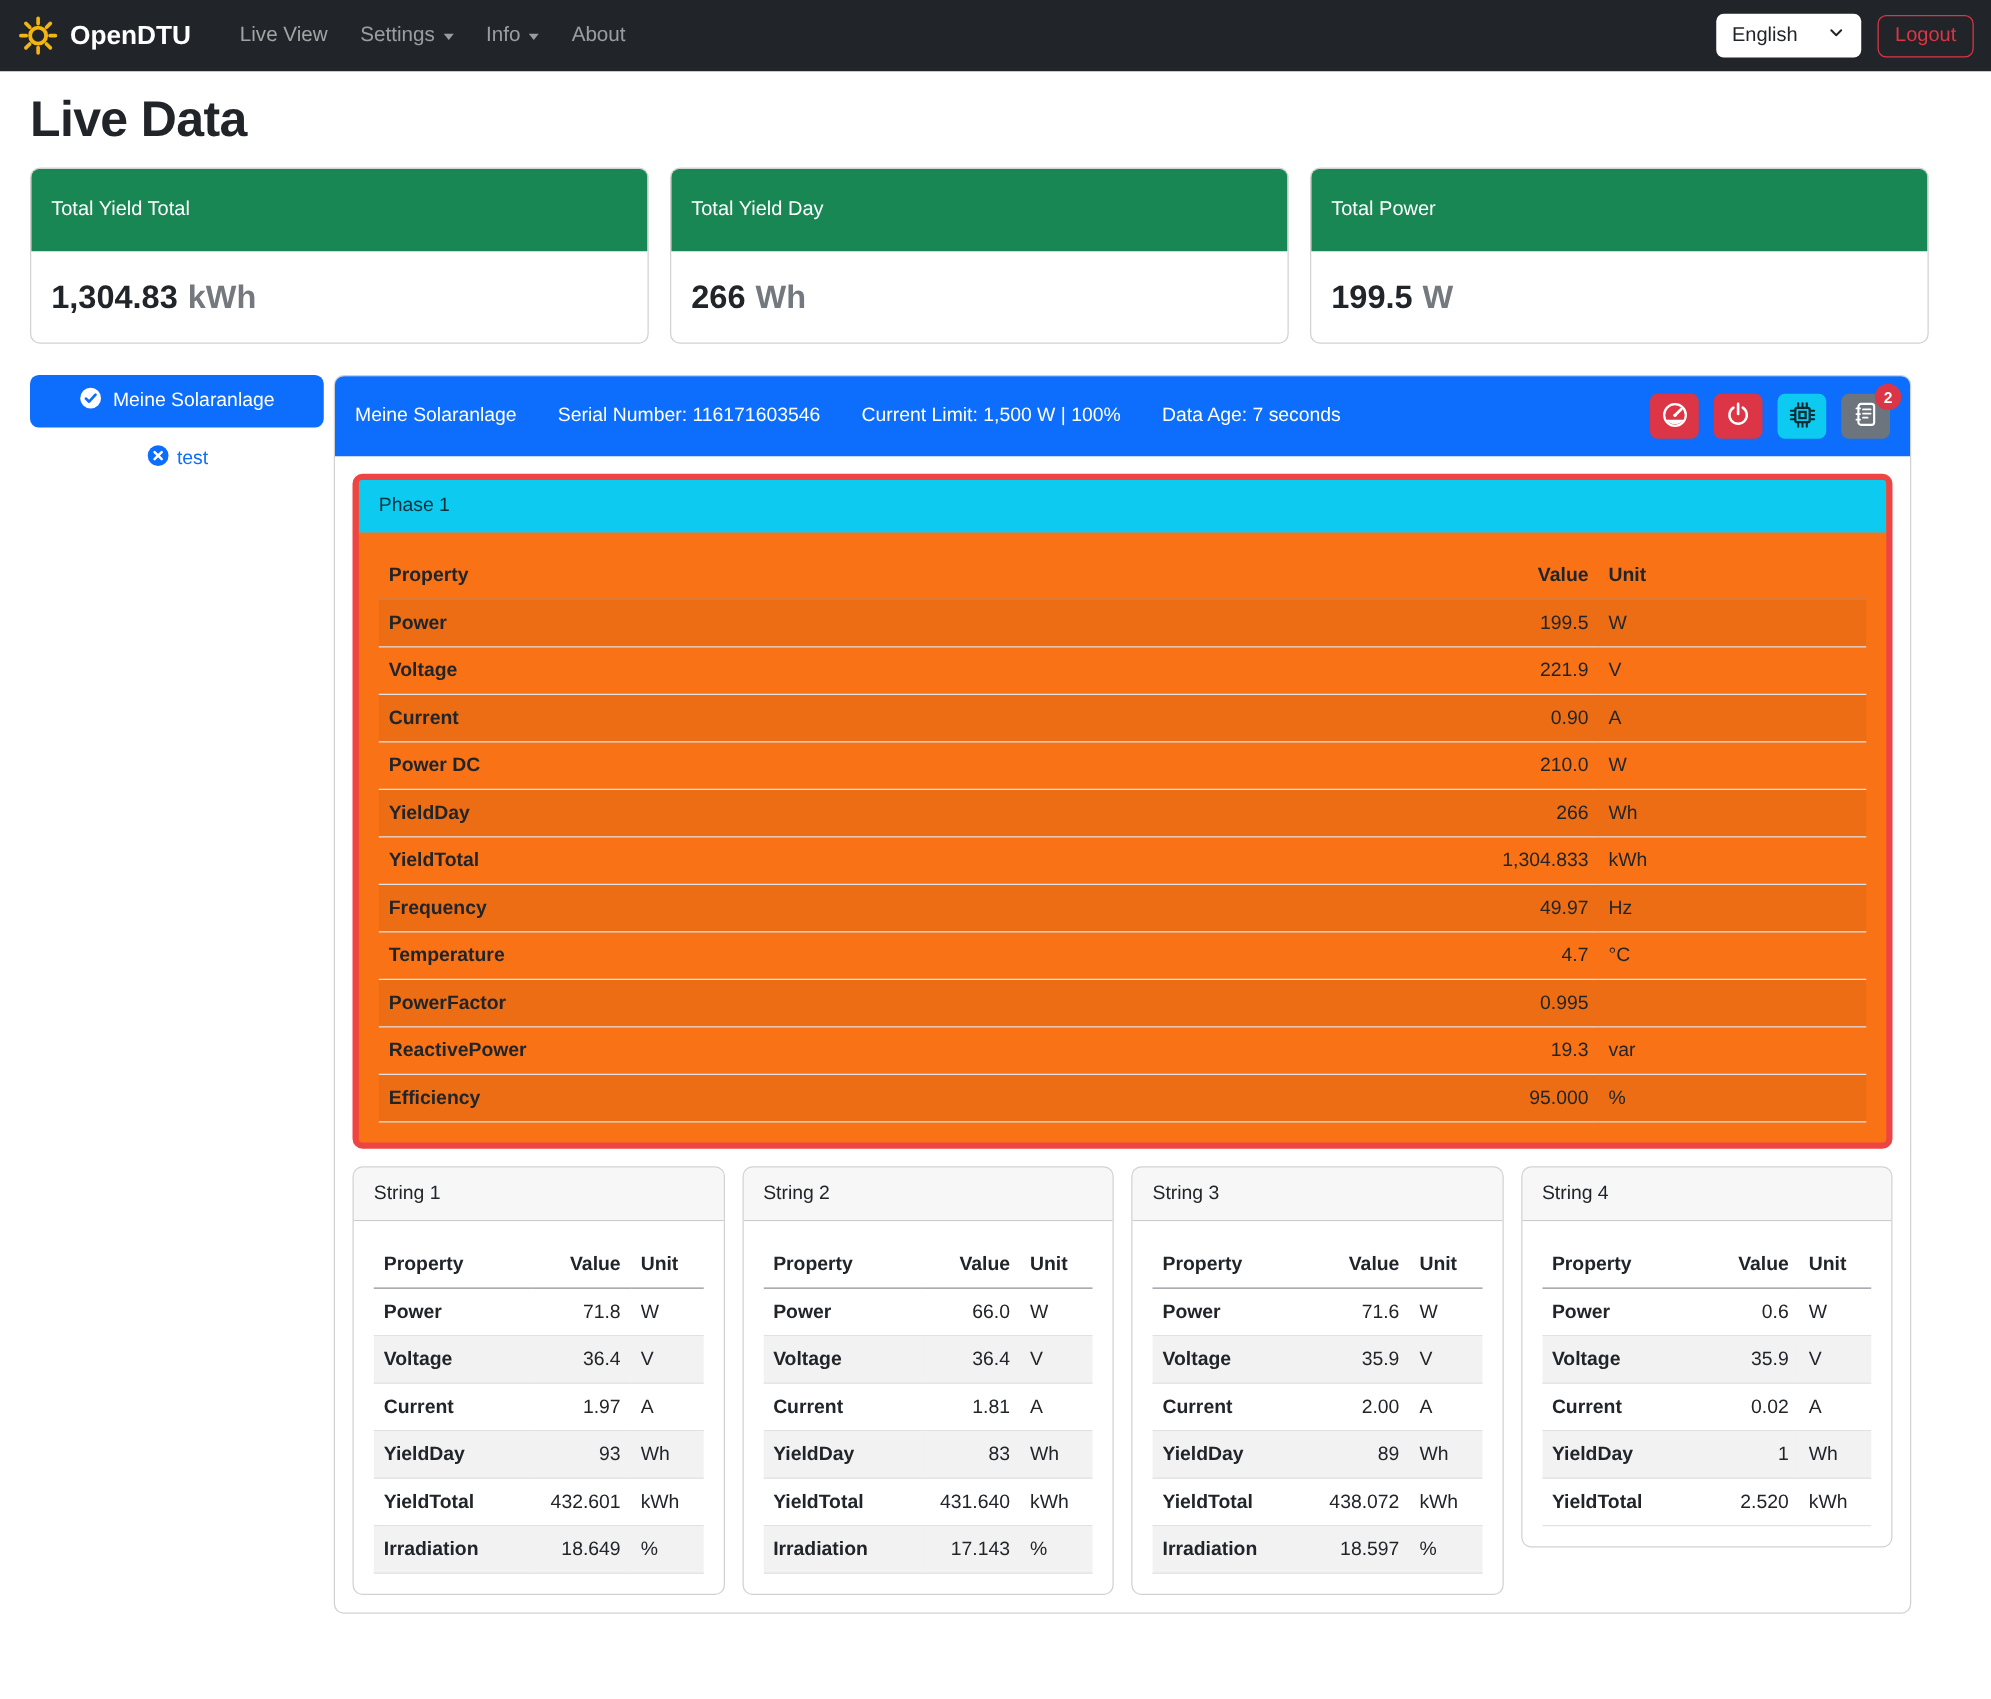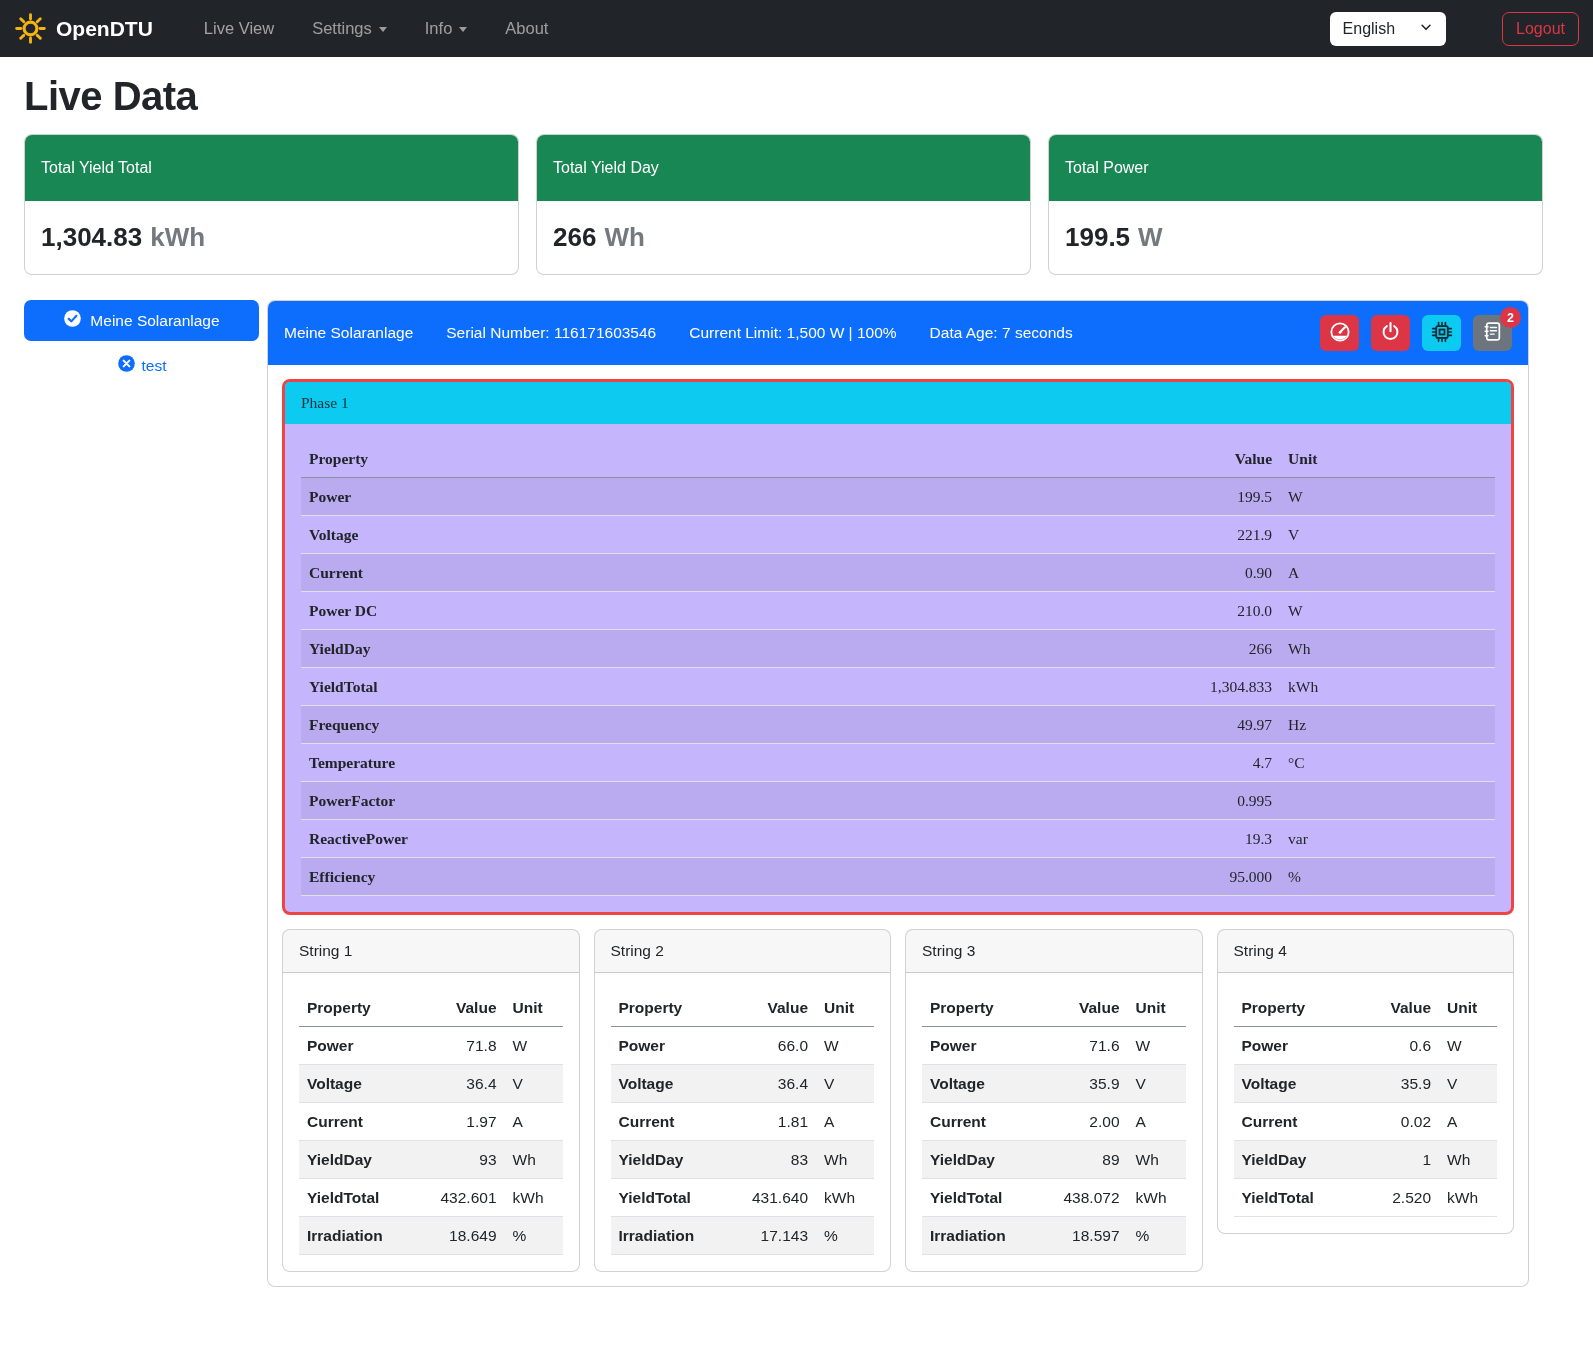--- a/index.html
+++ b/index.html
@@ -1,29 +1,29 @@
 <!DOCTYPE html>
 <html><head>
 <meta charset="utf-8">
 <style>
   * { box-sizing: border-box; margin: 0; padding: 0; }
   html,body { background:#fff; }
   body { font-family: "Liberation Sans", "DejaVu Sans", sans-serif; color:#212529; }
   .page { width:1593px; min-height:1359px; background:#fff; }
 
   
-  .navbar { height:57px; background:#212529; display:flex; align-items:center; padding:16px 14px;gap:12px; }
+  .navbar { height:57px; background:#212529; display:flex; align-items:center; padding:16px 14px; }
   .brand { display:flex; align-items:center; gap:9px; color:#fff; font-size:21px; font-weight:600; margin-right:26px; cursor:pointer; }
   .brand svg { display:block; }
   .nav-item { padding:8px 13px; font-size:16.5px; color:rgba(255,255,255,.55); cursor:pointer; display:flex; align-items:center; gap:7px; }
   .nav-item.active { color:#a3a3a3; }
   .caret { display:inline-block; width:0; height:0; border-left:4.5px solid transparent; border-right:4.5px solid transparent; border-top:5px solid currentColor; margin-top:2px; }
   .nav-right { margin-left:auto; display:flex; align-items:center; gap:13px; }
   .lang-select { background:#fff; color:#212529; border-radius:6px; padding:8px 13px; font-size:16px; display:flex; align-items:center; gap:24px; cursor:pointer; }
-  .logout-btn { background:transparent; border:1px solid #dc3545; color:#dc3545; border-radius:7px; padding:7px 13px; font-size:16px; cursor:pointer; font-family:inherit;margin-left:43px; }
+  .logout-btn { background:transparent; border:1px solid #dc3545; color:#dc3545; border-radius:7px; padding:7px 13px; font-size:16px; cursor:pointer; font-family:inherit; }
 
   
   .content { padding:0 50px 8px 24px; }
   h1.page-title { font-size:40px; font-weight:600; margin:17px 0 15px; letter-spacing:-.5px; }
 
   .summary-row { display:flex; gap:17px; }
   .summary-card { flex:1; border:1px solid rgba(0,0,0,.18); border-radius:8px; overflow:hidden; background:#fff; }
   .summary-card-header { background:#198754; color:#fff; padding:24px 16px; font-size:16px; }
   .summary-card-body { padding:21px 16px; text-align:left; font-size:26px; }
   .summary-value { font-weight:600; color:#212529; }
@@ -39,21 +39,21 @@
   .inv-header .meta { margin-right:33px; white-space:nowrap; }
   .inv-tools { margin-left:auto; display:flex; gap:12px; }
   .ibtn { width:39px; height:36px; border:none; border-radius:6px; display:flex; align-items:center; justify-content:center; cursor:pointer; position:relative; }
   .ibtn.red  { background:#dc3545; color:#fff; }
   .ibtn.cyan { background:#0dcaf0; color:#062c33; }
   .ibtn.gray { background:#6c757d; color:#fff; }
   .count-badge { position:absolute; top:-8px; right:-9px; background:#dc3545; color:#fff; min-width:21px; height:21px; border-radius:50%; font-size:12.5px; font-weight:700; display:flex; align-items:center; justify-content:center; }
 
   .inv-body { padding:14px; }
 
-  .phase-card { border:3px solid #ef4444; border-radius:8px; overflow:hidden; background:#c4b5fd;font-family:Liberation Serif, serif; }
+  .phase-card { border:5px solid #ef4444; border-radius:8px; overflow:hidden; background:#f97316; }
   .phase-header { background:#0dcaf0; color:#08323b; padding:12px 16px; font-size:15.5px; }
   .phase-body { padding:16px; }
 
   table.data-table { width:100%; border-collapse:collapse; font-size:15.5px; }
   .data-table th, .data-table td { padding:9.5px 8px; text-align:left; border-bottom:1px solid #dee2e6; }
   .data-table thead th { border-bottom:1px solid #8d9297; font-weight:700; }
   .data-table .c-val, .data-table td.val { text-align:right; }
   .data-table td.prop { font-weight:700; }
   .phase-table col.prop { width:66%; }
   .phase-table col.val  { width:16%; }

